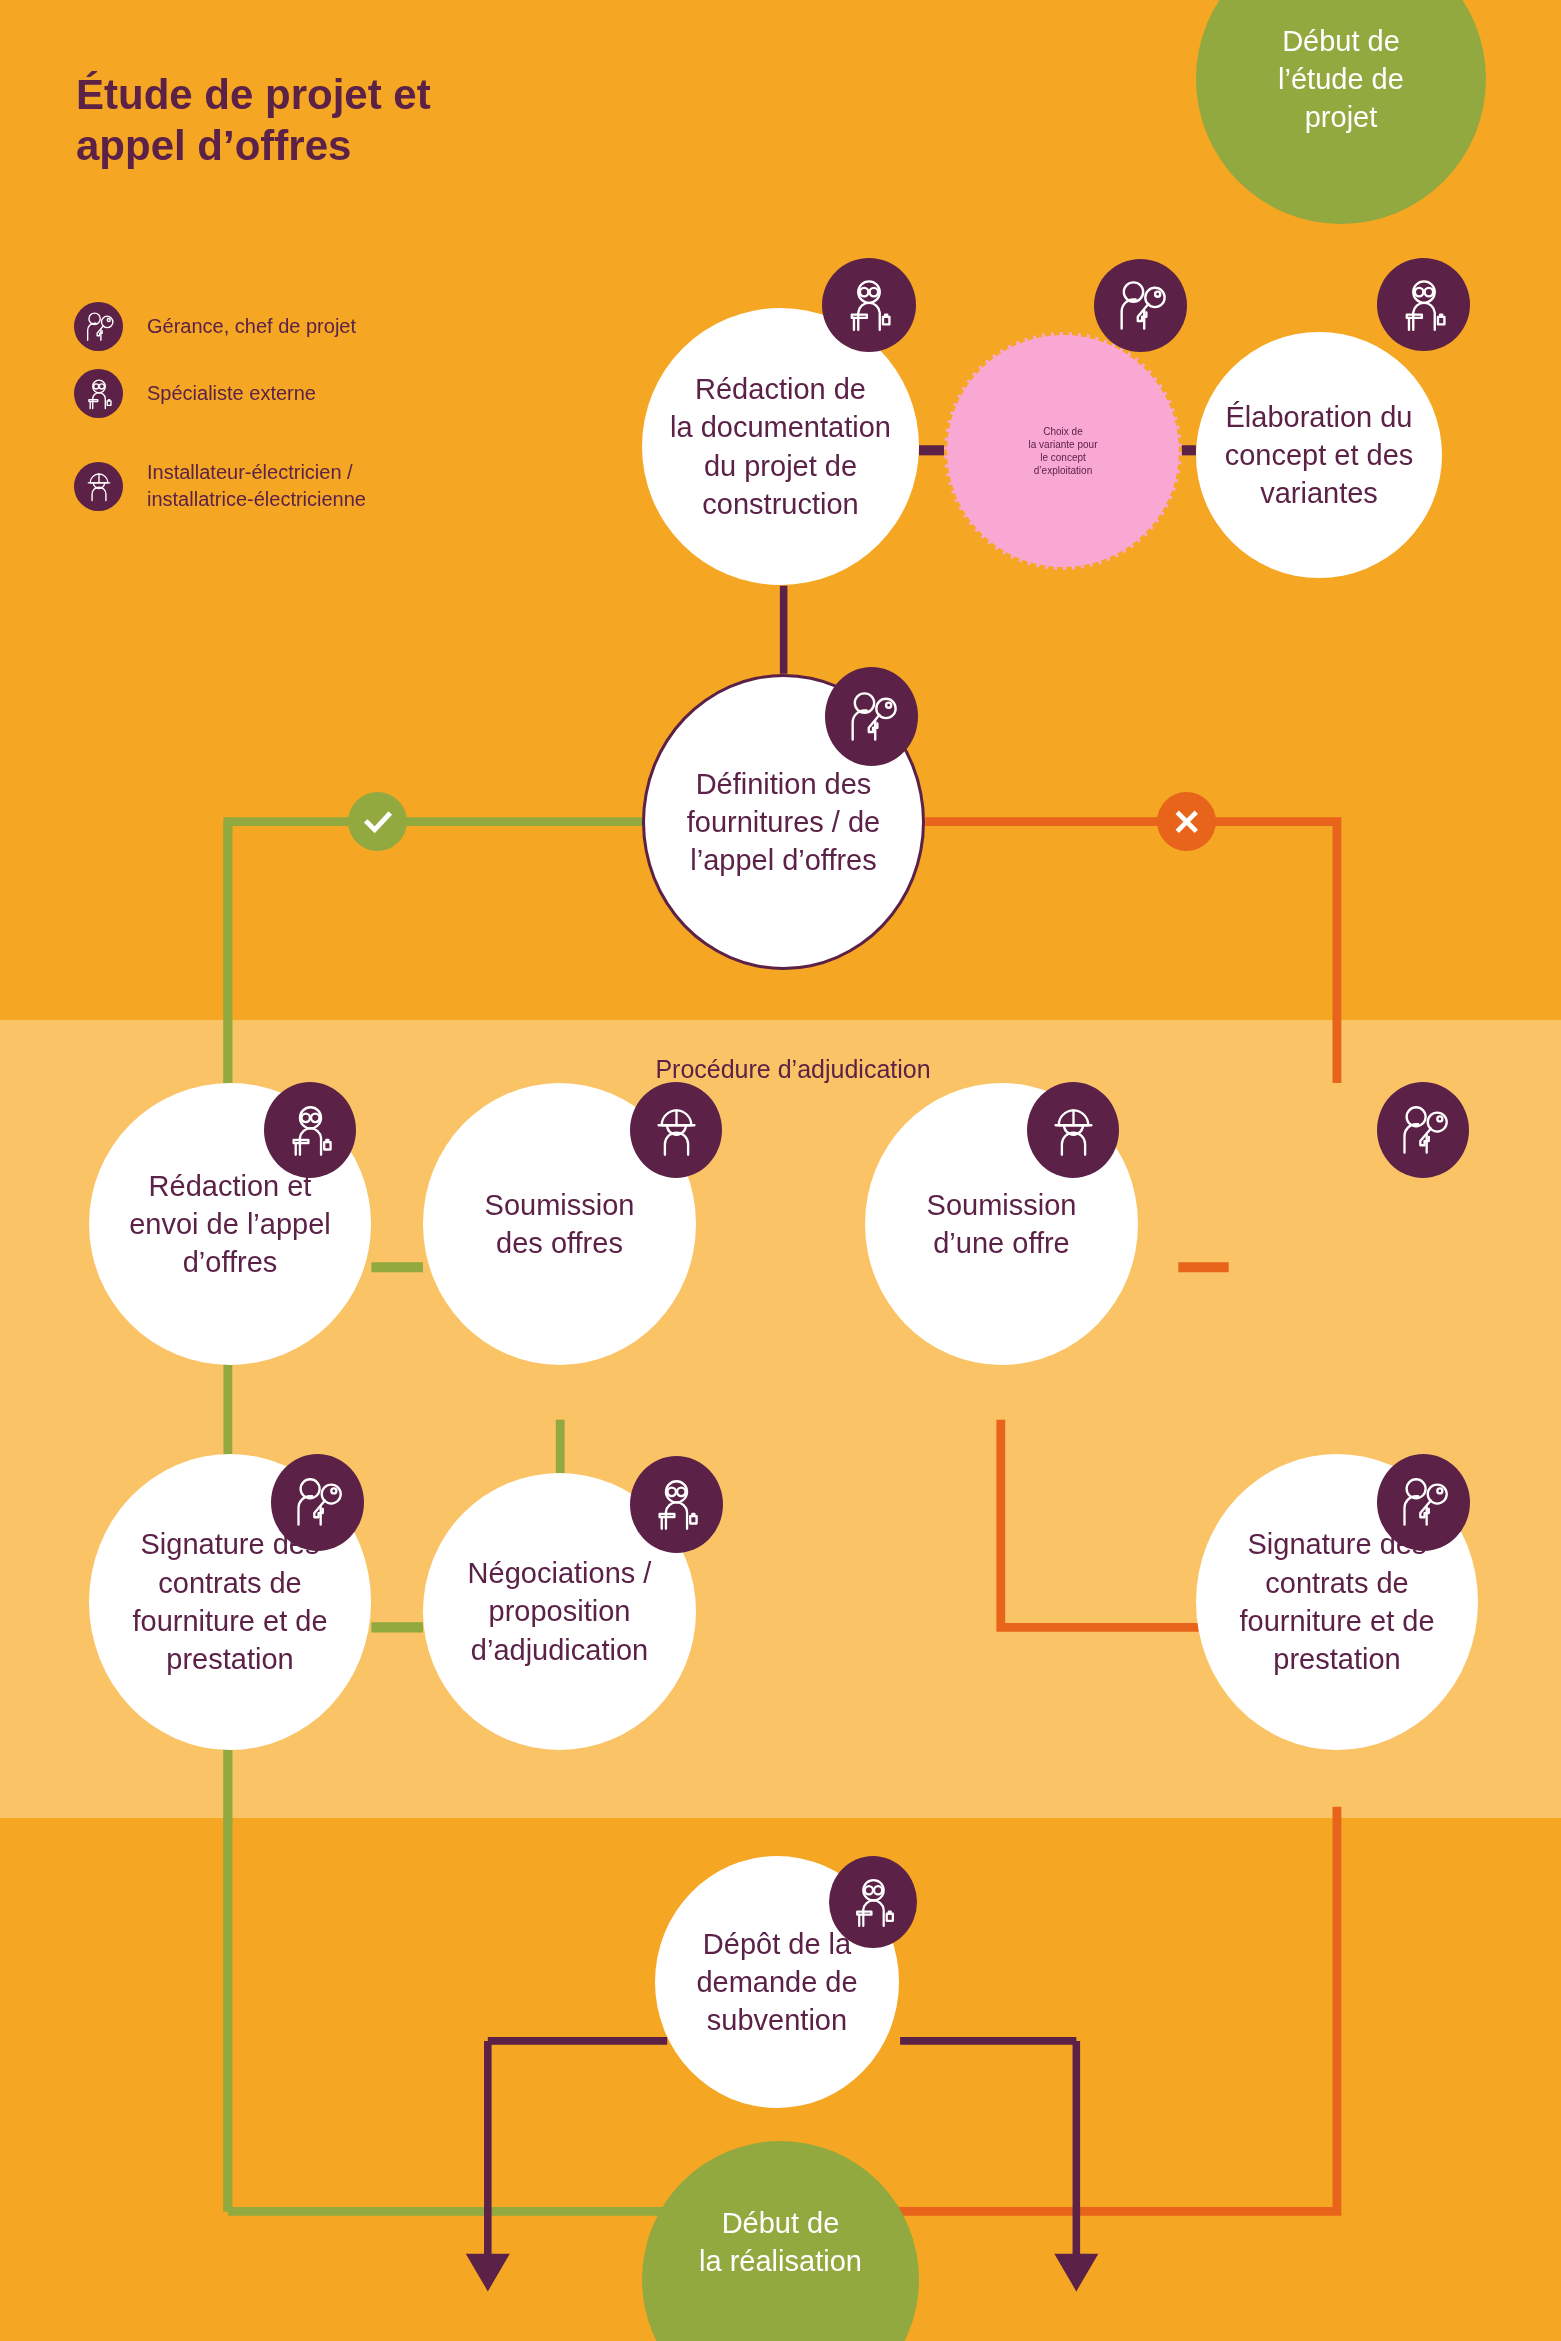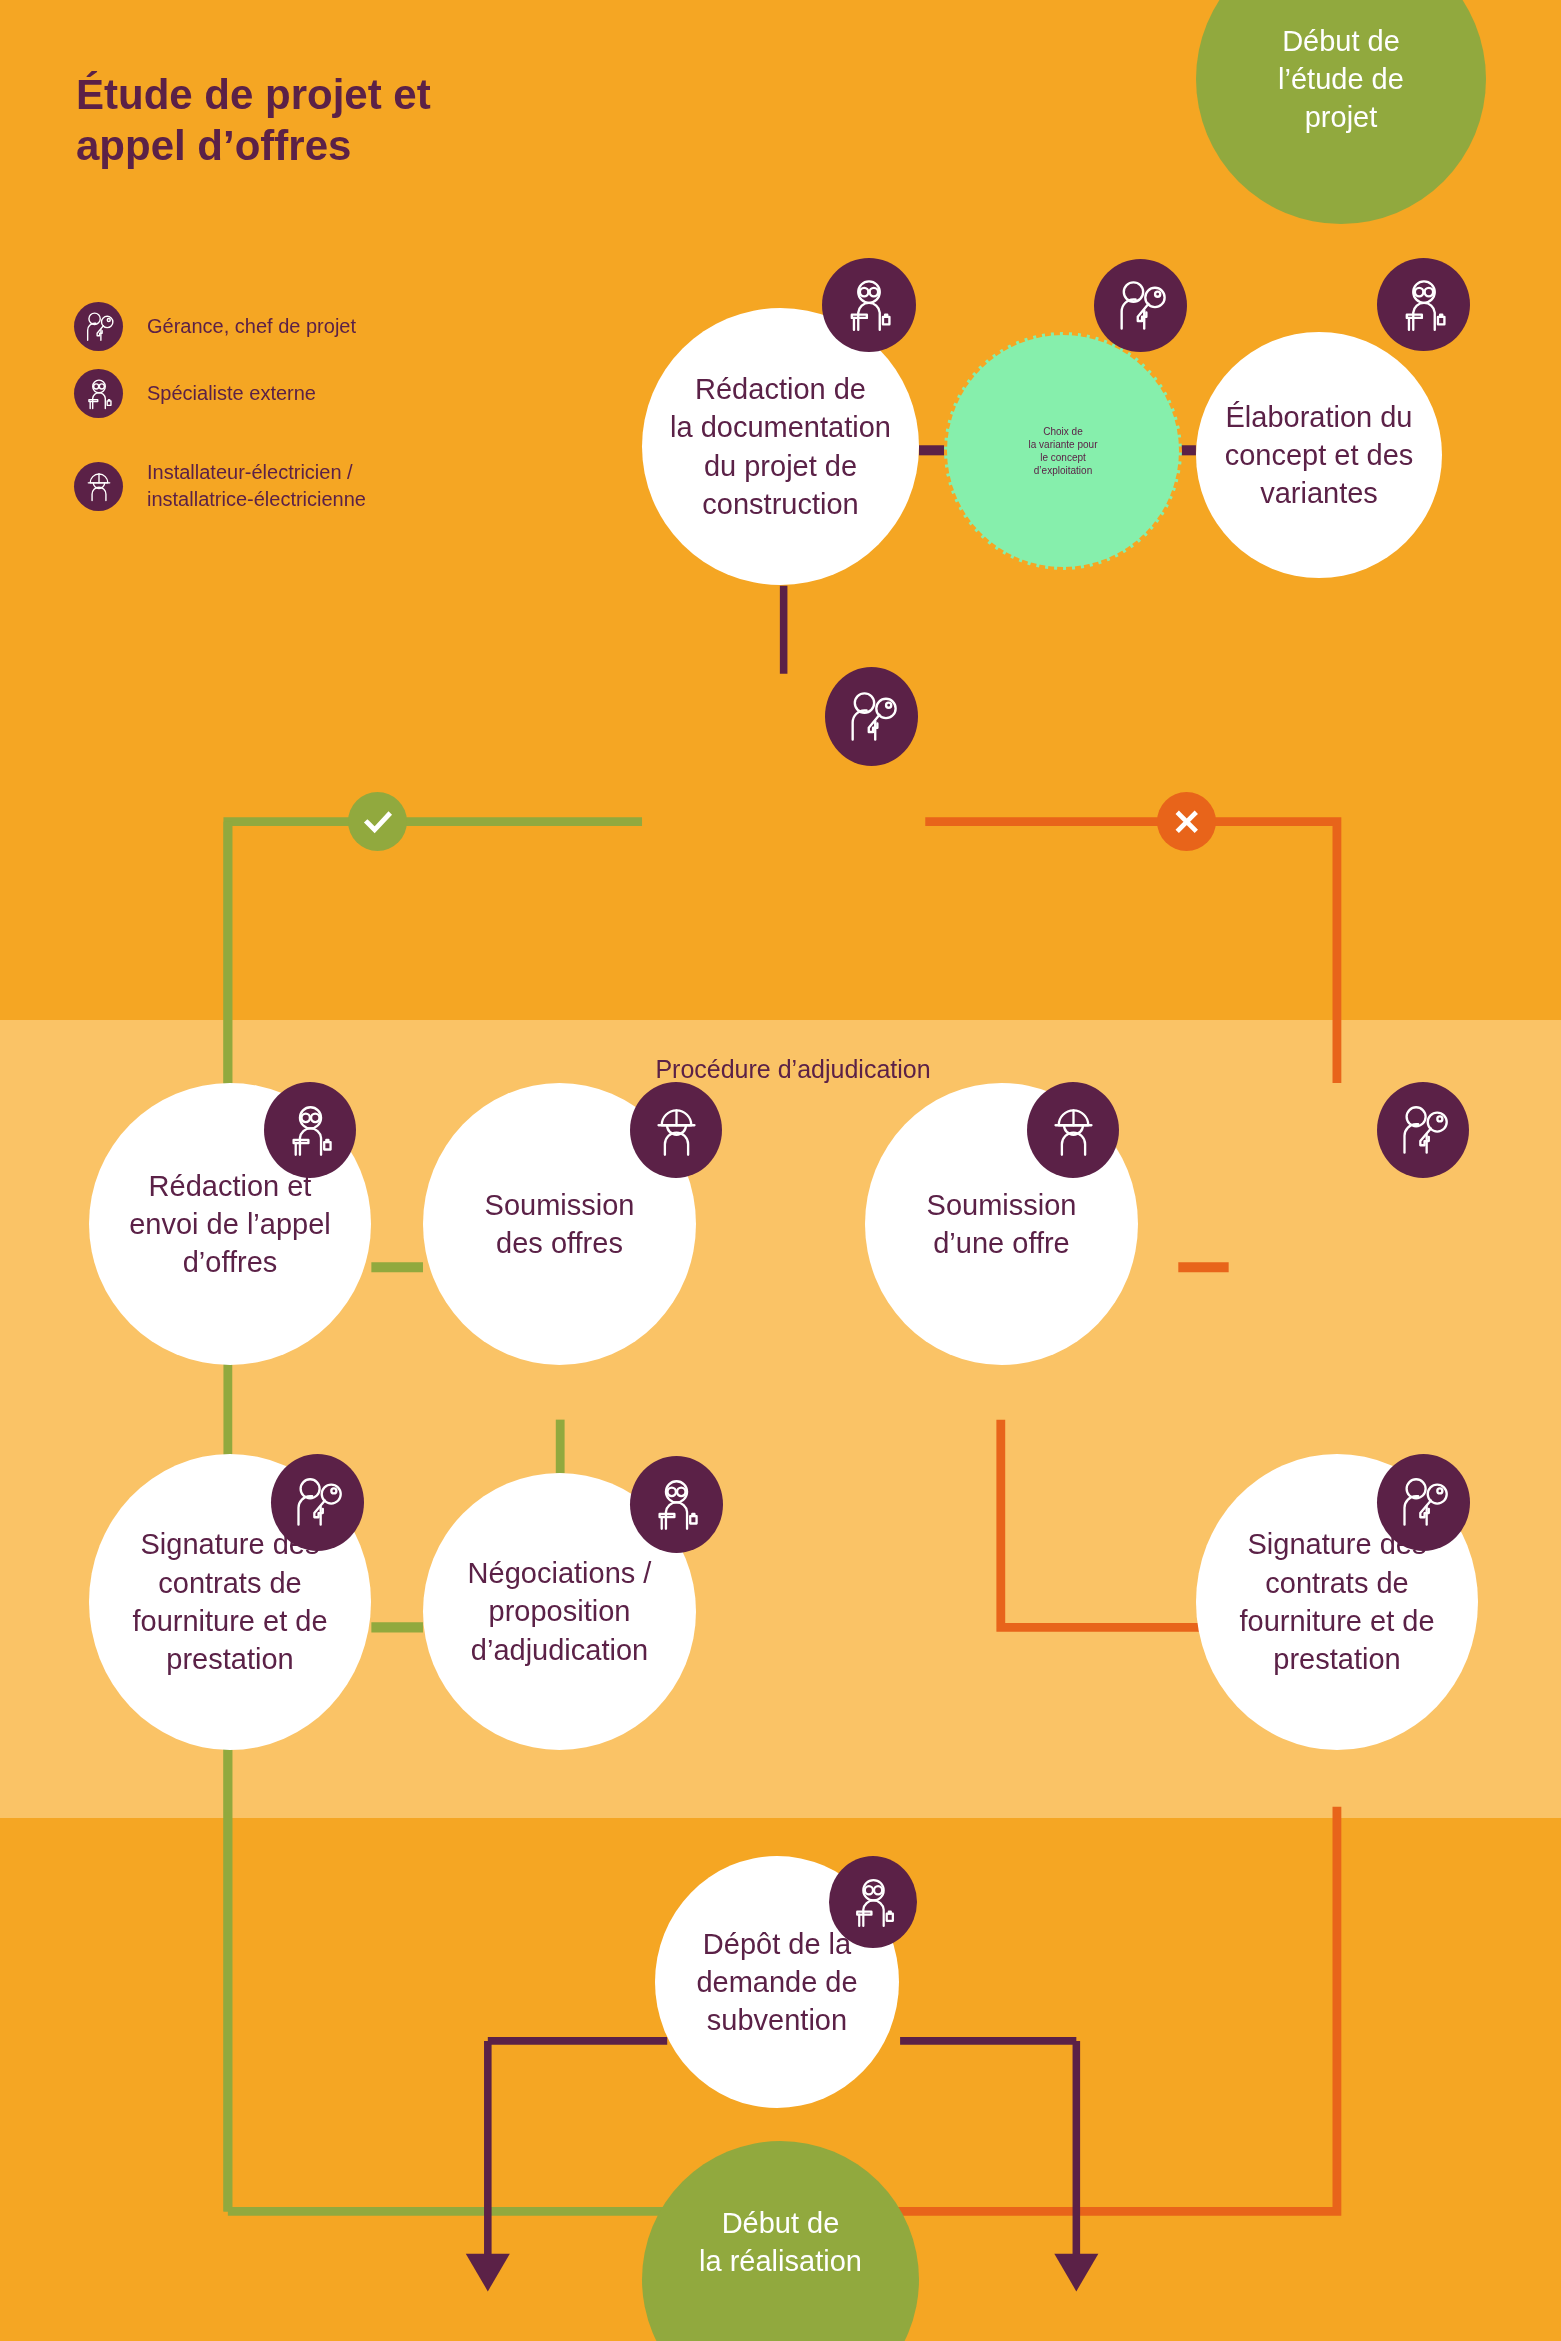--- a/index.html
+++ b/index.html
@@ -22,21 +22,21 @@
     text-align:center;box-sizing:border-box;
   }
   .node .lbl{
     display:block;padding:0 14px;
     line-height:1.32;
     white-space:pre-line;
   }
   .node-white{background:#ffffff;color:#5B2147;}
   .node-white .lbl{font-size:29px;}
   .node-outlined{border:3.1px solid #5B2147;}
-  .node-dashed{background:#86efac;border:3.8px dashed #F5A623;}
+  .node-dashed{background:#f9a8d4;border:3.8px dashed #F5A623;}
   .node-green{background:#91A93E;color:#ffffff;}
   .node-green .lbl{font-size:29px;}
 
   
   .badge{
     position:absolute;border-radius:50%;
     background:#5B2147;
     display:flex;align-items:center;justify-content:center;
   }
   .badge svg{display:block;}
@@ -225,20 +225,25 @@
         <circle cx="31.5" cy="15" r="4"></circle>
         <path d="M26.5 15 h1"></path>
       <path d="M17 50 V34 a10 10 0 0 1 10-9 a10 10 0 0 1 10 9 V50"></path>
       <path d="M11 36 h14 v3 h-14 z"></path>
         <path d="M13 39 V50"></path>
       <path d="M40 38 h6 v7 h-6 z"></path>
         <path d="M42 38 v-2 h2 v2"></path>
     </svg>
   </div>
 
+  <div class="node node-white node-outlined" style="left:642px;top:674px;width:283px;height:296px;">
+    <span class="lbl">Définition des
+fournitures / de
+l’appel d’offres</span>
+  </div>
   <div class="badge" style="left:825px;top:667px;width:93px;height:99px;">
     <svg width="58" height="58" viewBox="0 0 54 54" fill="none" stroke="#ffffff" stroke-width="2.2" stroke-linecap="round" stroke-linejoin="round">
       <circle cx="20" cy="14" r="9"></circle>
         <path d="M9 48 V32 a11 11 0 0 1 11-11 h2"></path>
         <path d="M30 48 V31"></path>
       <circle cx="40" cy="19" r="9"></circle>
         <circle cx="42.5" cy="16" r="2.4"></circle>
         <path d="M34 25 L24 37 v4 h4 v-4 h4 v-4"></path>
     </svg>
   </div>

